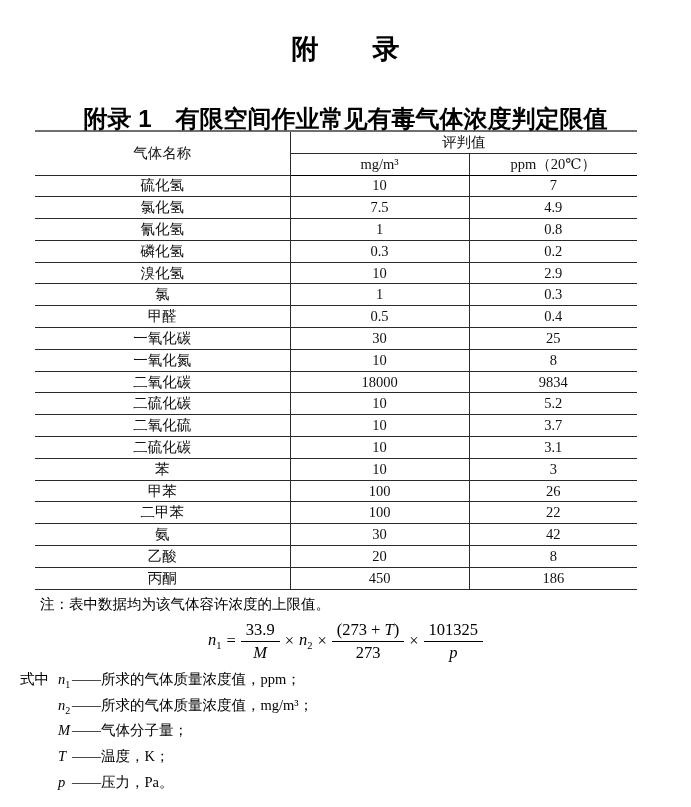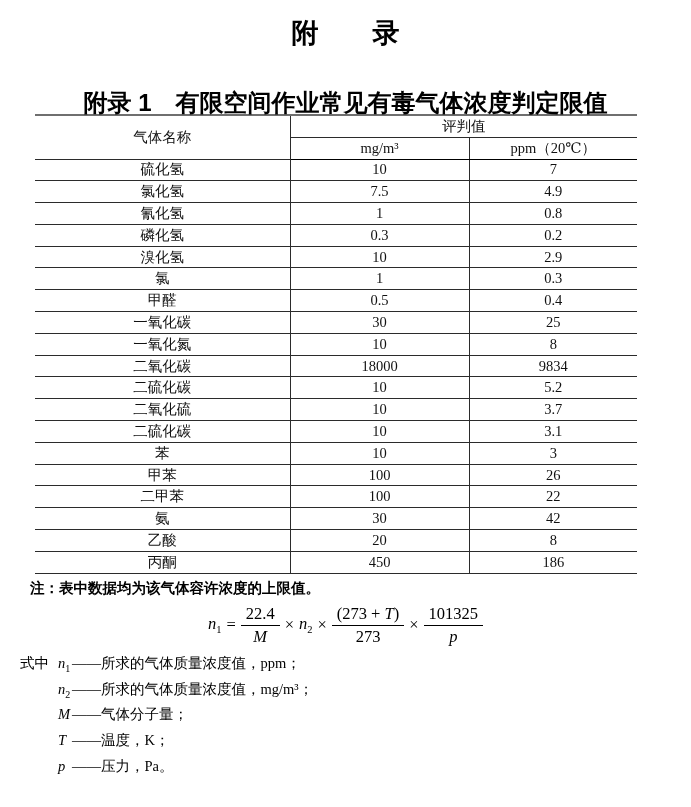--- a/index.html
+++ b/index.html
@@ -3,21 +3,21 @@
 <meta charset="utf-8">
 <style>
   * { margin: 0; padding: 0; box-sizing: border-box; }
   html, body {
     width: 691px; height: 807px;
     background: #ffffff;
     color: #111;
     overflow: hidden;
     font-family: "Liberation Serif", "DejaVu Serif", serif;
   }
-  .page { width: 691px; height: 656px; padding-top: 18px; }
+  .page { width: 691px; height: 656px; padding-top: 34px; }
 
   .doc-title {
     text-align: center;
     font-family: "Liberation Sans", "DejaVu Sans", sans-serif;
     font-weight: bold;
     font-size: 27px;
     line-height: 30px;
     color: #000;
   }
   .doc-subtitle {
@@ -46,26 +46,25 @@
     padding: 0;
     overflow: hidden;
     white-space: nowrap;
   }
   .gas-table thead th { height: 22px; }
   .gas-table thead tr:last-child th { border-bottom: 1.5px solid #000; }
   .gas-table tbody td { height: 21.8px; }
   .vline { border-left: 1px solid #2b2b2b; }
 
   .table-note {
-    margin-left: 30px;
+    margin-left: 40px;
     margin-top: 5px;
     font-size: 14.5px;
     line-height: 18px;
     color: #000;
-    font-weight: bold;
   }
 
   .formula-wrap {
     margin-top: 7px;
     display: flex;
     justify-content: center;
   }
   .formula-row {
     display: inline-flex;
     align-items: center;
@@ -226,21 +225,21 @@
     </tbody>
   </table>
 
   <div class="table-note">注：表中数据均为该气体容许浓度的上限值。</div>
 
   <div class="formula-wrap">
     <div class="formula-row">
       <span class="f-item"><i>n</i><sub>1</sub></span>
       <span class="f-op">=</span>
       <span class="frac">
-        <span class="fnum">22.4</span>
+        <span class="fnum">33.9</span>
         <span class="fden"><i>M</i></span>
       </span>
       <span class="f-op">×</span>
       <span class="f-item"><i>n</i><sub>2</sub></span>
       <span class="f-op">×</span>
       <span class="frac">
         <span class="fnum"><span>(273 + </span><i>T</i><span>)</span></span>
         <span class="fden">273</span>
       </span>
       <span class="f-op">×</span>

